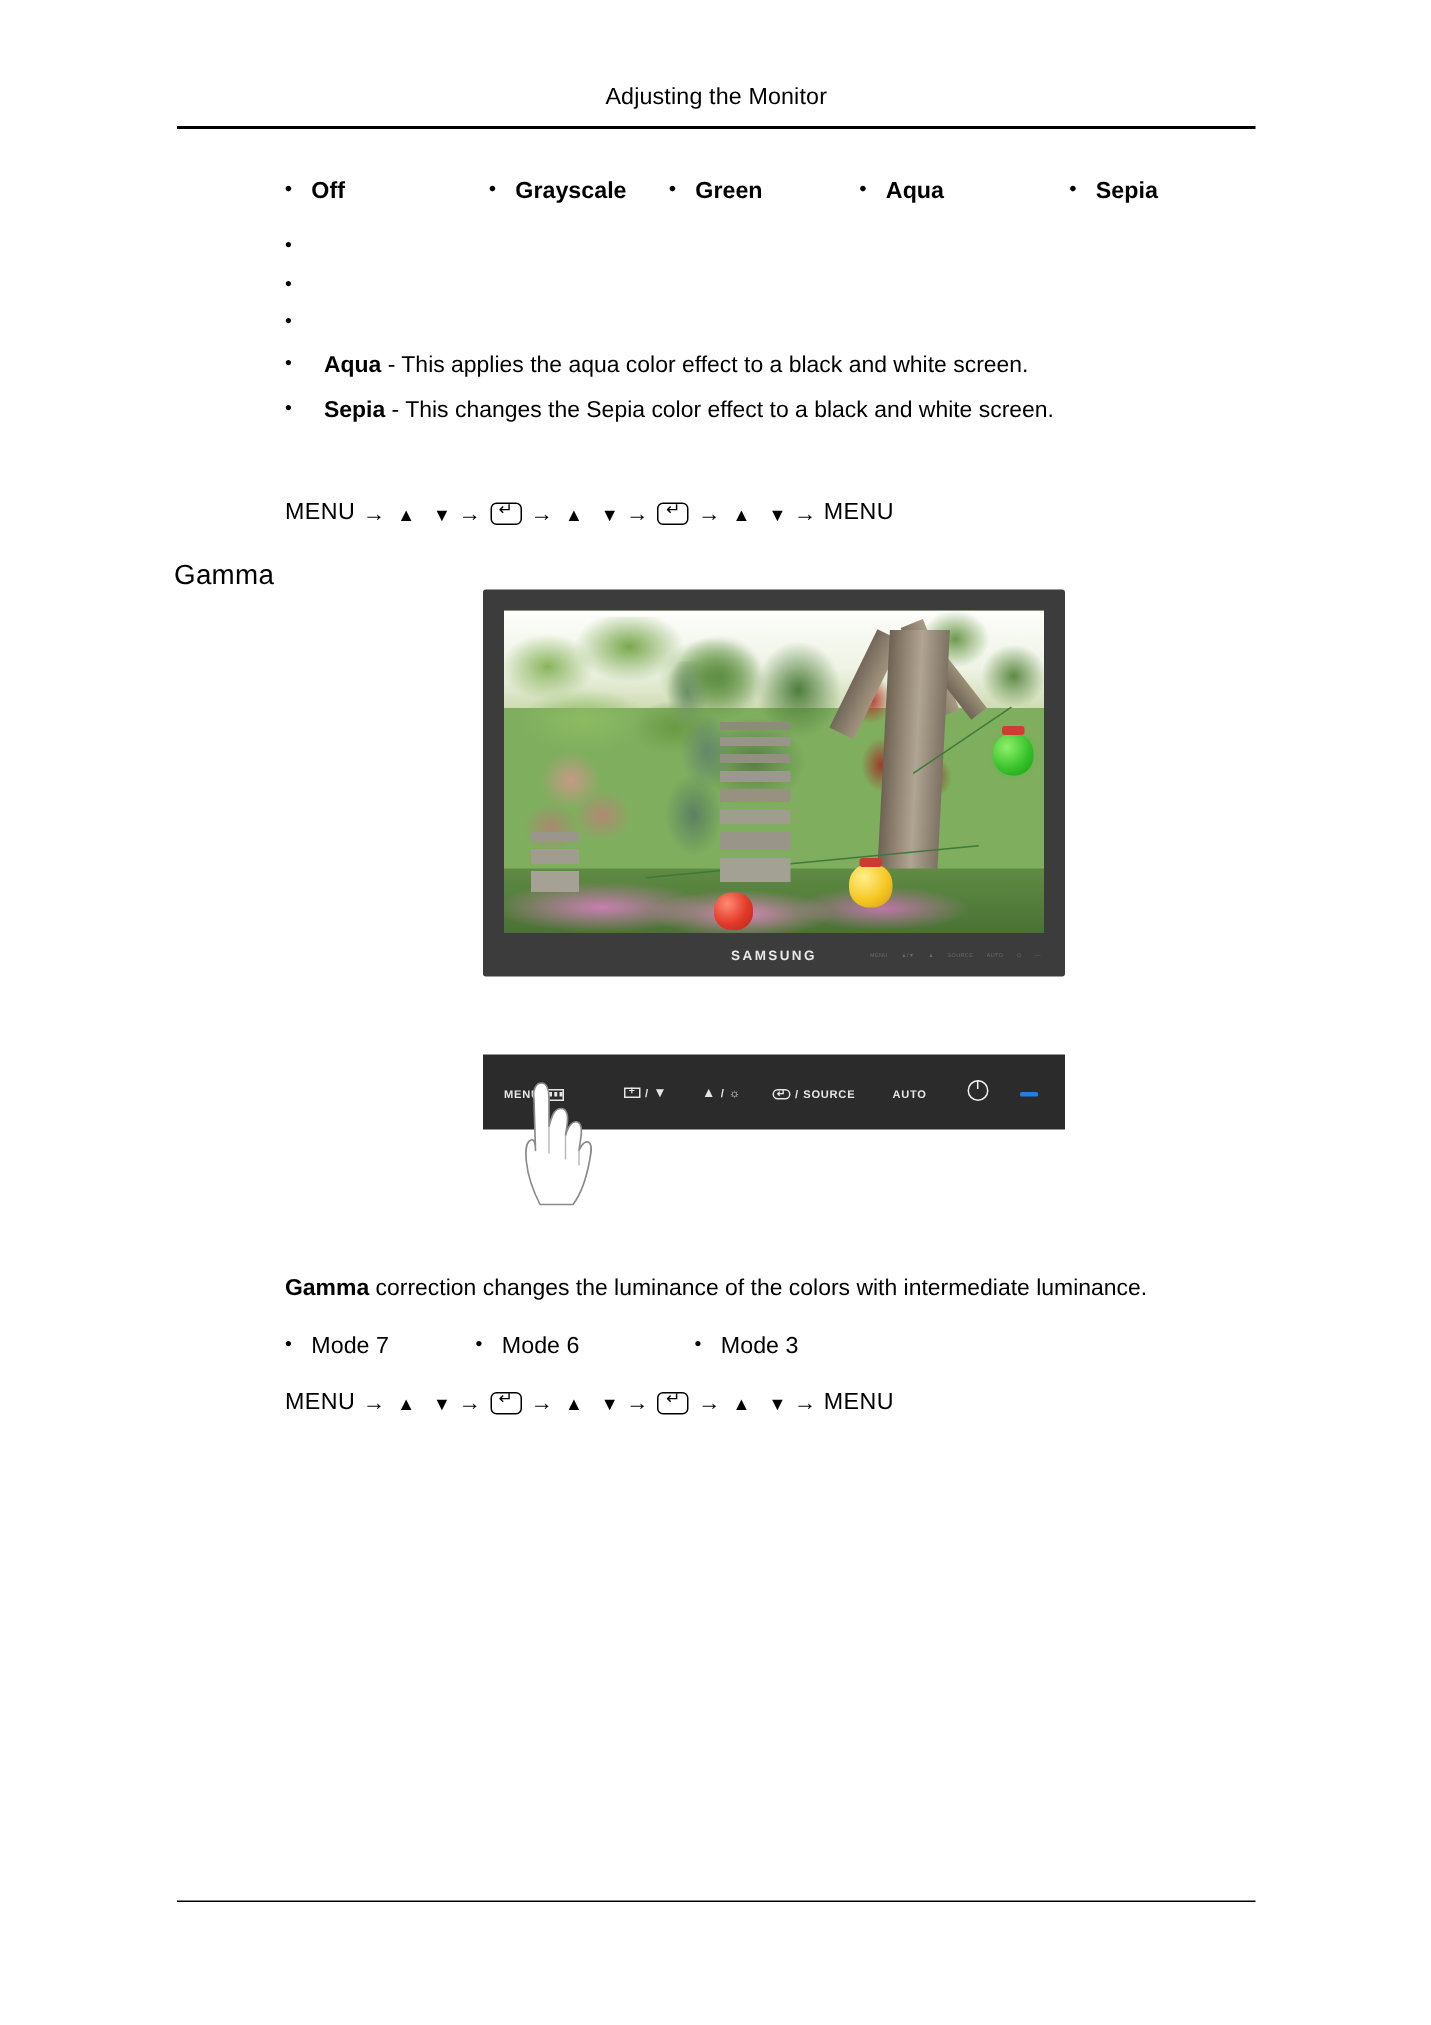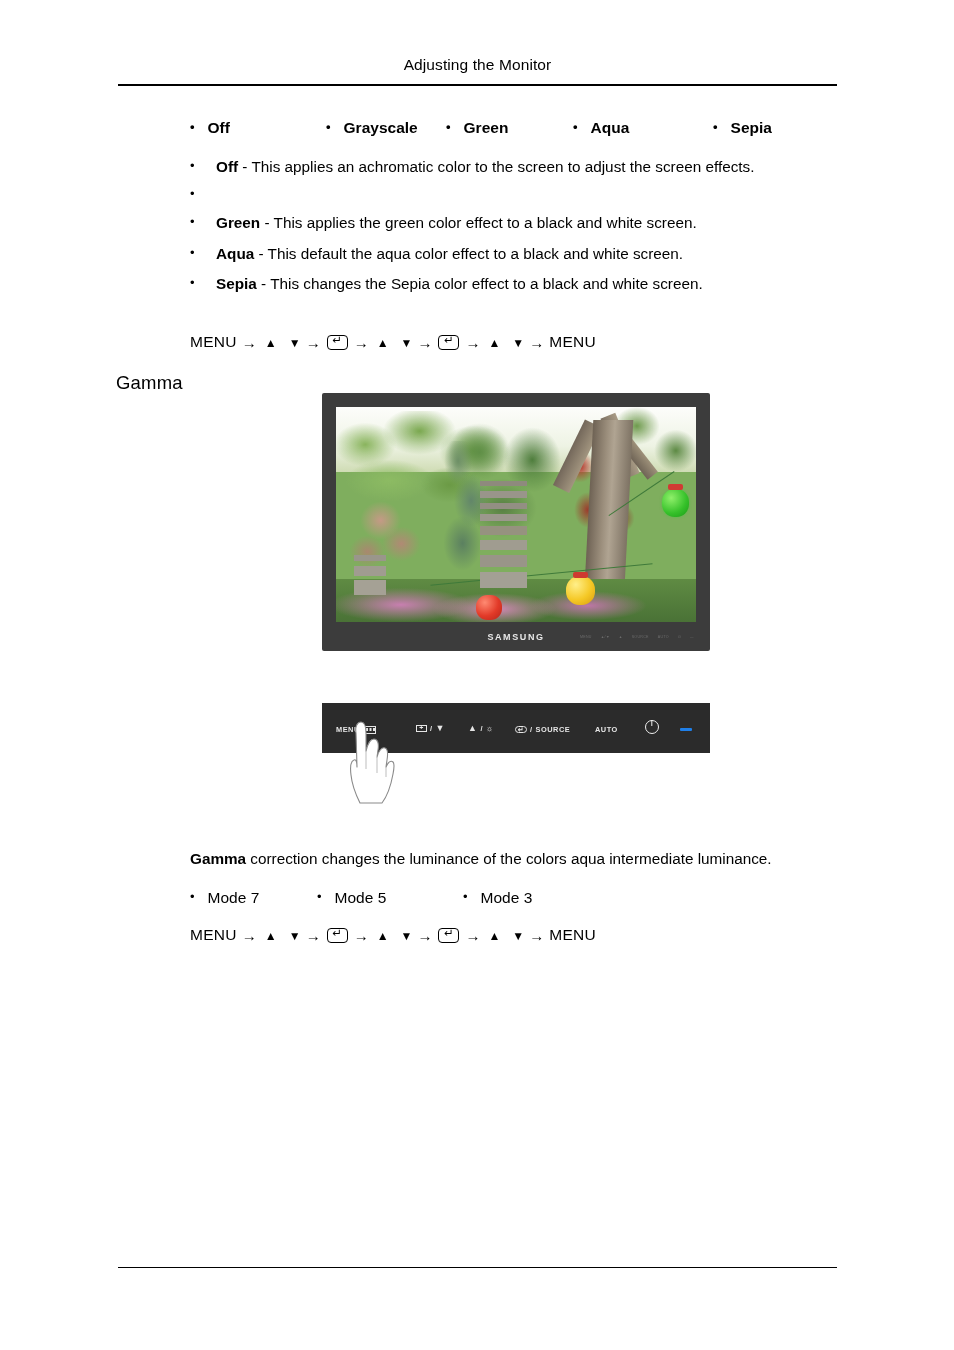--- a/index.html
+++ b/index.html
@@ -561,32 +561,30 @@
     </span>
     <span class="opt opt-sepia">
       <span class="dot">•</span>
       <span>Sepia</span>
     </span>
   </div>
 
   <div class="desc-list">
     <div class="desc-item">
       <span class="dot">•</span>
-      <span><b>Off</b><span> - This applies an achromatic color to the screen to adjust the screen effects.</span></span>
     </div>
     <div class="desc-item">
       <span class="dot">•</span>
     </div>
     <div class="desc-item">
       <span class="dot">•</span>
-      <span><b>Green</b><span> - This applies the green color effect to a black and white screen.</span></span>
     </div>
     <div class="desc-item">
       <span class="dot">•</span>
-      <span><b>Aqua</b><span> - This default the aqua color effect to a black and white screen.</span></span>
+      <span><b>Aqua</b><span> - This applies the aqua color effect to a black and white screen.</span></span>
     </div>
     <div class="desc-item">
       <span class="dot">•</span>
       <span><b>Sepia</b><span> - This changes the Sepia color effect to a black and white screen.</span></span>
     </div>
   </div>
 
   <div class="menu-nav menu-nav-1">
     <span class="word">MENU</span>
     <span class="arrow">→</span>
@@ -698,31 +696,31 @@
                  C18 42 19 45 19 50 Z" fill="#ffffff" stroke="#8a8a8a" stroke-width="1.1" stroke-linejoin="round"></path>
         <path d="M28 34 L28 52" fill="none" stroke="#b5b5b5" stroke-width="0.9"></path>
         <path d="M39 40 L39 56" fill="none" stroke="#b5b5b5" stroke-width="0.9"></path>
         <path d="M48 50 L48 60" fill="none" stroke="#b5b5b5" stroke-width="0.9"></path>
       </svg>
 
     </div>
   </div>
 
   <div class="gamma-para">
-    <b>Gamma</b><span> correction changes the luminance of the colors aqua intermediate luminance.</span>
+    <b>Gamma</b><span> correction changes the luminance of the colors with intermediate luminance.</span>
   </div>
 
   <div class="mode-row">
     <span class="opt mode-1">
       <span class="dot">•</span>
       <span>Mode 7</span>
     </span>
     <span class="opt mode-2">
       <span class="dot">•</span>
-      <span>Mode 5</span>
+      <span>Mode 6</span>
     </span>
     <span class="opt mode-3">
       <span class="dot">•</span>
       <span>Mode 3</span>
     </span>
   </div>
 
   <div class="menu-nav menu-nav-2">
     <span class="word">MENU</span>
     <span class="arrow">→</span>

